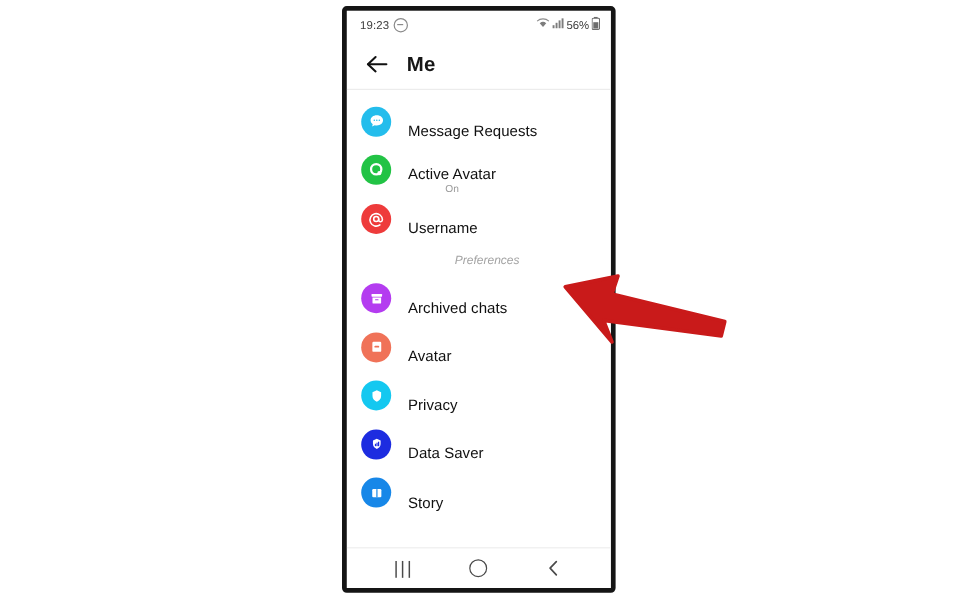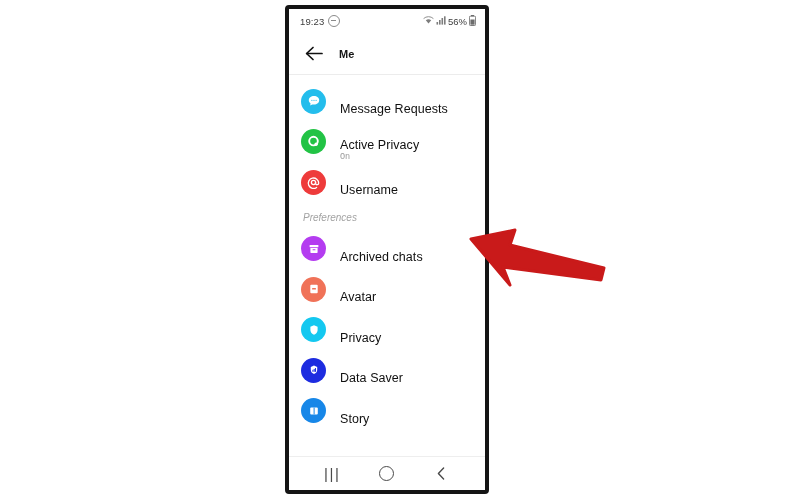--- a/index.html
+++ b/index.html
@@ -13,27 +13,28 @@
     font-family: "Liberation Sans", sans-serif;
     overflow: hidden;
     position: relative;
   }
 
   
   #phone-frame {
     position: absolute;
     left: 285px;
     top: 5px;
-    width: 204px;
+    width: 228px;
     height: 489px;
     border: 4px solid #151515;
     border-radius: 4px;
     background: #ffffff;
     box-sizing: border-box;
     overflow: hidden;
+    text-align: center;
   }
   #phone-screen {
     position: absolute;
     inset: 0;
     background: #ffffff;
     display: flex;
     flex-direction: column;
   }
 
   
@@ -82,21 +83,21 @@
     padding-left: 14px;
     border-bottom: 1px solid #ececec;
     box-sizing: border-box;
   }
   #back-button {
     width: 22px; height: 22px;
     display: flex; align-items: center; justify-content: center;
     cursor: pointer;
   }
   #screen-title {
-    font-size: 11px;
+    font-size: 17px;
     font-weight: bold;
     color: #161616;
     margin-left: 14px;
     letter-spacing: .1px;
   }
 
   
   #settings-list {
     flex: 1 1 auto;
     padding-top: 6px;
@@ -129,21 +130,20 @@
   }
   .row-label {
     font-size: 12.5px;
     color: #101010;
     letter-spacing: .05px;
   }
   .row-sub {
     font-size: 8.5px;
     color: #9a9a9a;
     margin-top: 1px;
-    font-family: Liberation Mono, monospace;
   }
   .section-header {
     font-size: 10px;
     color: #a3a3a3;
     padding: 9px 0 6px 14px;
     font-style: italic;
   }
 
   
   #nav-bar {
@@ -246,21 +246,21 @@
       </div>
 
       <div class="list-row">
         <div class="row-icon" style="background:#22c345">
           <svg width="15" height="15" viewBox="0 0 15 15">
             <circle cx="7.5" cy="7.1" r="4.3" fill="none" stroke="#fff" stroke-width="1.9"></circle>
             <circle cx="10.1" cy="10.3" r="1.7" fill="#fff"></circle>
           </svg>
         </div>
         <div class="row-text">
-          <span class="row-label">Active Privacy</span>
+          <span class="row-label">Active Avatar</span>
           <span class="row-sub">On</span>
         </div>
       </div>
 
       <div class="list-row">
         <div class="row-icon" style="background:#ee3b3b">
           <svg width="15" height="15" viewBox="0 0 15 15">
             <circle cx="7.5" cy="7.5" r="2.1" fill="none" stroke="#fff" stroke-width="1.3"></circle>
             <path d="M9.6 7.5v1.2a1.6 1.6 0 0 0 3.1-.5 5.2 5.2 0 1 0-2.1 4.2" fill="none" stroke="#fff" stroke-width="1.3" stroke-linecap="round"></path>
           </svg>

